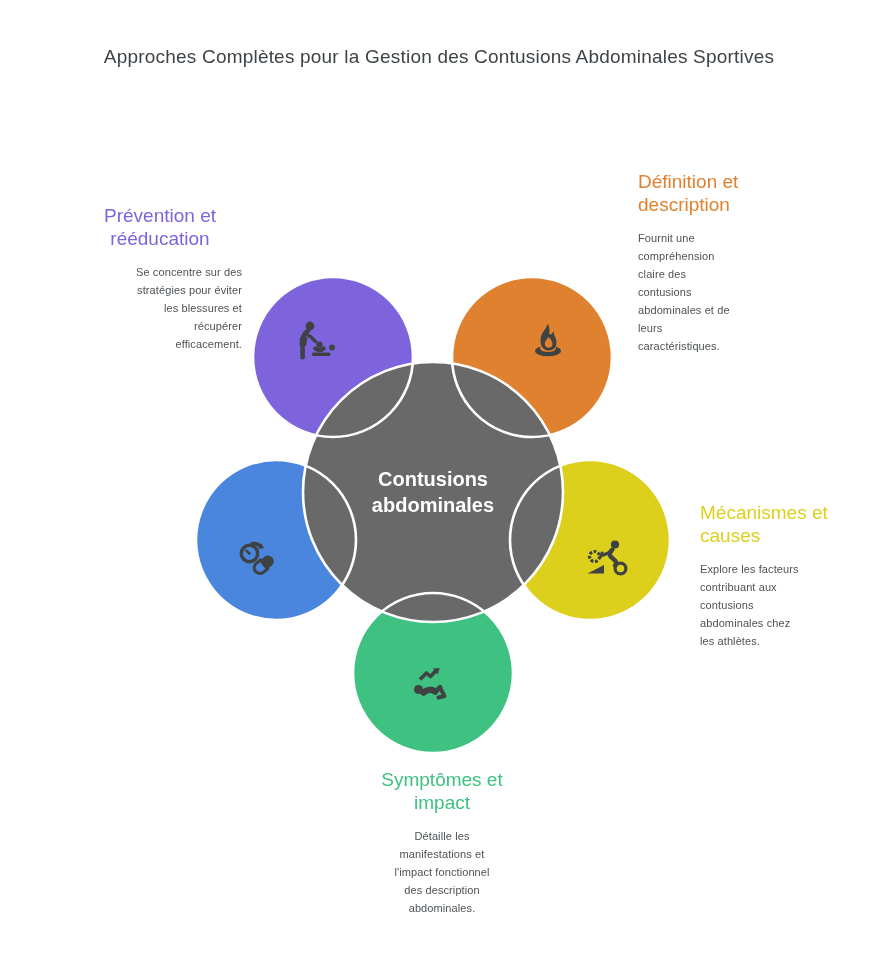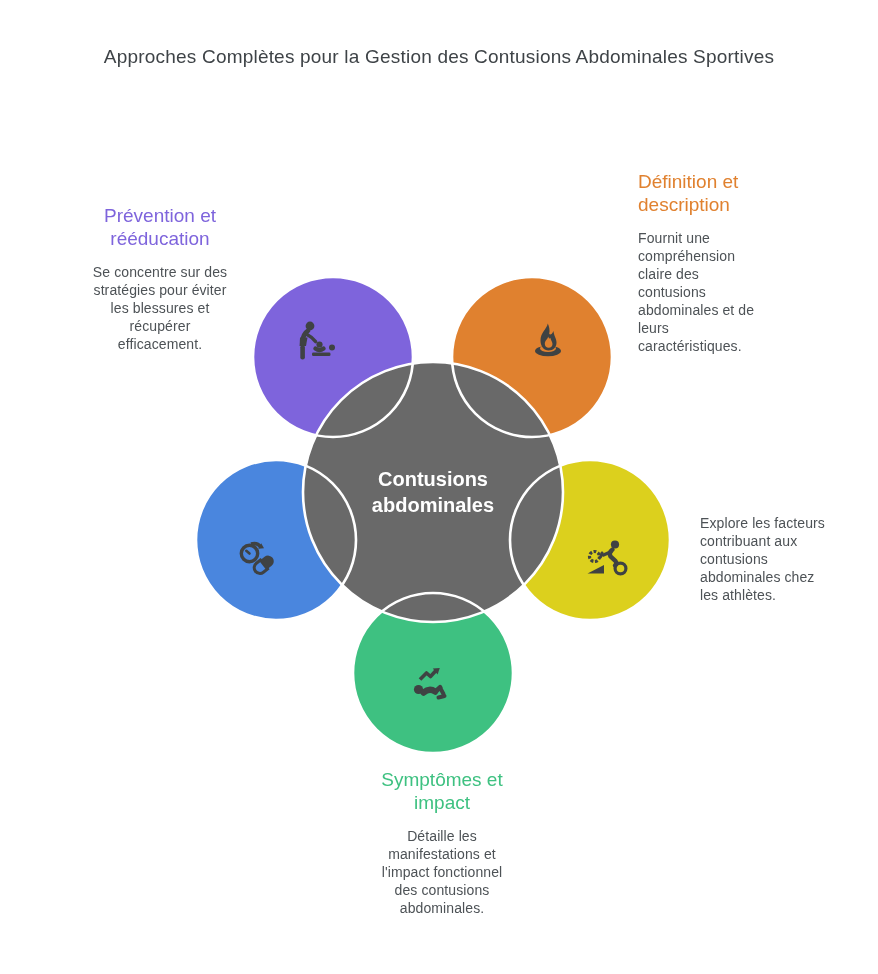--- a/index.html
+++ b/index.html
@@ -23,25 +23,25 @@
   .outline{fill:none;stroke:var(--circle-outline,#fff);stroke-width:2.6;}
   .ic{fill:var(--icon,#3f4243);}
   .ic-s{fill:none;stroke:var(--icon,#3f4243);}
   .center-label{
     position:absolute;left:313px;top:466px;width:240px;
     text-align:center;color:#fff;font-size:20px;font-weight:700;line-height:26px;
     white-space:pre-line;
   }
   .tb{position:absolute;}
   .tb h2{margin:0;font-size:19px;font-weight:400;line-height:23px;white-space:pre-line;}
-  .tb p{margin:13px 0 0 0;font-size:14px;line-height:18px;color:var(--body-text,#4d5256);
+  .tb p{margin:13px 0 0 0;font-size:11px;line-height:18px;color:var(--body-text,#4d5256);
     white-space:pre-line;letter-spacing:.1px;}
   .tb-prevention{left:78px;top:204px;width:164px;}
   .tb-prevention h2{text-align:center;color:var(--c-prevention);}
-  .tb-prevention p{text-align:center;}
+  .tb-prevention p{text-align:right;}
   .tb-definition{left:638px;top:170px;width:152px;text-align:left;}
   .tb-definition h2{color:var(--c-definition);}
   .tb-therapies{left:18px;top:500px;width:154px;}
   .tb-therapies h2{text-align:center;color:var(--c-therapies);}
   .tb-therapies p{text-align:right;}
   .tb-mechanisms{left:700px;top:501px;width:150px;text-align:left;}
   .tb-mechanisms h2{color:var(--c-mechanisms);}
   .tb-symptoms{left:342px;top:768px;width:200px;text-align:center;}
   .tb-symptoms h2{color:var(--c-symptoms);}
 </style>
@@ -147,30 +147,32 @@
 contusions
 abdominales et de
 leurs
 caractéristiques.</p>
   </div>
 
   <div class="tb tb-therapies">
   </div>
 
   <div class="tb tb-mechanisms">
+    <h2>Mécanismes et
+causes</h2>
     <p>Explore les facteurs
 contribuant aux
 contusions
 abdominales chez
 les athlètes.</p>
   </div>
 
   <div class="tb tb-symptoms">
     <h2>Symptômes et
 impact</h2>
     <p>Détaille les
 manifestations et
 l'impact fonctionnel
-des contusions
+des description
 abdominales.</p>
   </div>
 
 </div>
 
 </body></html>

